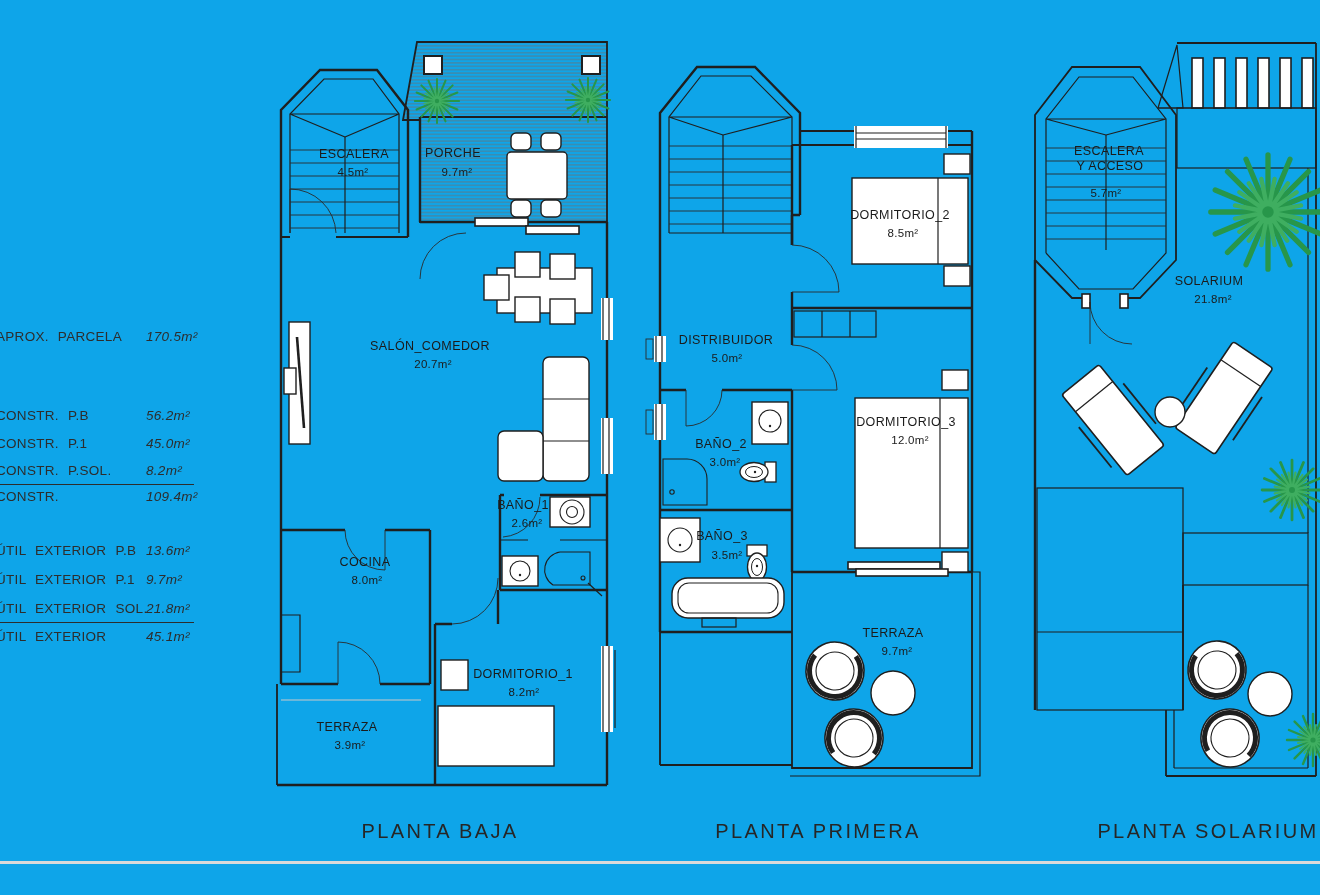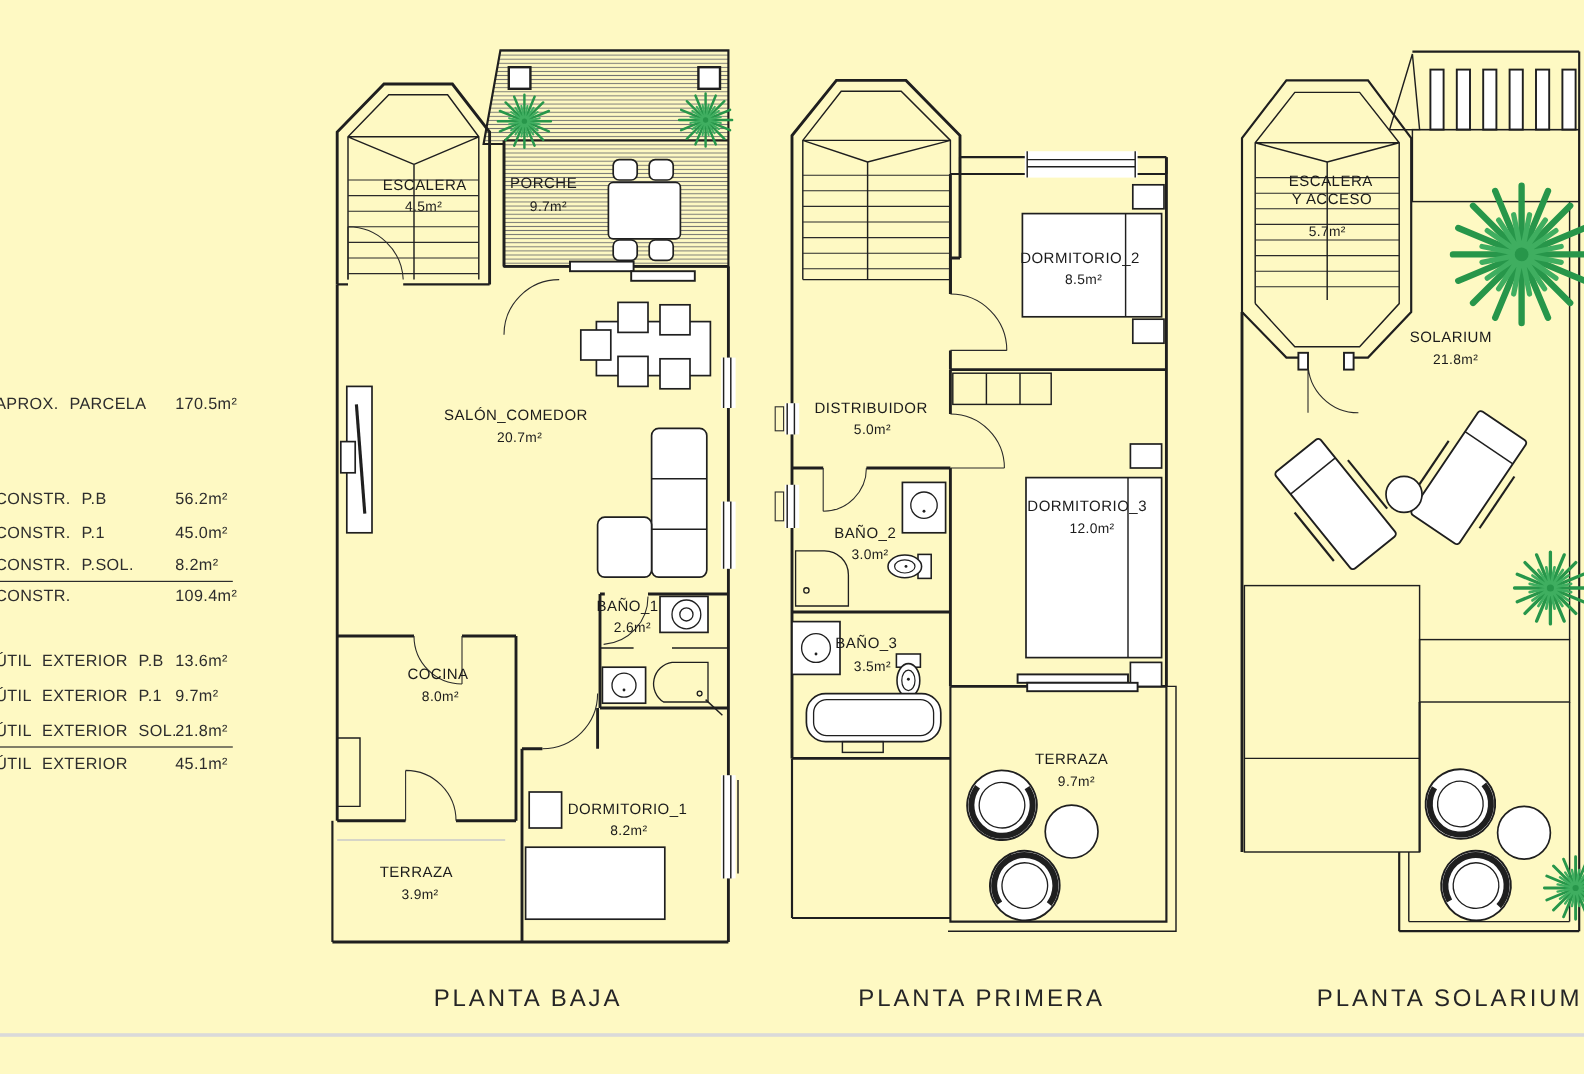--- a/index.html
+++ b/index.html
@@ -1,16 +1,16 @@
 <!DOCTYPE html>
 <html><head>
 <meta charset="utf-8">
 <style>
   html,body{margin:0;padding:0;background:#ffffff;}
-  .canvas{position:relative;width:1320px;height:895px;background:#fef9c3;overflow:hidden;
+  .canvas{position:relative;width:1320px;height:895px;background:#0ea5e9;overflow:hidden;
           font-family:"Liberation Sans", sans-serif;}
   svg{position:absolute;left:0;top:0;}
   svg *{vector-effect:none;}
   .w3{stroke:#1f1f1f;stroke-width:2.4;fill:none;}
   .w2{stroke:#1f1f1f;stroke-width:1.8;fill:none;}
   .w1{stroke:#1f1f1f;stroke-width:1.2;fill:none;}
   .w0{stroke:#2a2a2a;stroke-width:0.9;fill:none;}
   .fw{fill:#ffffff;stroke:#1f1f1f;stroke-width:1.6;}
   .fw2{fill:#ffffff;stroke:#1f1f1f;stroke-width:2;}
   .furn{stroke:#1f1f1f;stroke-width:1.4;fill:#ffffff;}
@@ -18,21 +18,21 @@
   .grayline{stroke:#c9c9c9;stroke-width:1.2;fill:none;}
   text{fill:#1b1b1b;}
   .rname{font-size:12.5px;letter-spacing:.4px;text-anchor:middle;}
   .rarea{font-size:11.5px;letter-spacing:.3px;text-anchor:middle;}
   .cap{font-size:20px;letter-spacing:2.4px;text-anchor:middle;fill:#262626;}
   
   .area-table{position:absolute;left:-4px;top:0;width:240px;height:895px;color:#2d2d2d;
               font-size:13.5px;letter-spacing:.3px;word-spacing:5px;}
   .trow{position:absolute;left:0;display:flex;white-space:nowrap;}
   .tlabel{display:inline-block;width:150px;}
-  .tvalue{display:inline-block;}
+  .tvalue{display:inline-block;font-style:italic;}
   .trule{position:absolute;left:0;width:198px;border-top:1.6px solid #2d2d2d;height:0;}
   .divider{position:absolute;left:0;top:861px;width:1320px;height:2.5px;background:#dadada;}
 </style>
 </head>
 <body>
 
 <div class="canvas">
 
 <svg width="1320" height="895" viewBox="0 0 1320 895">
   <defs>

